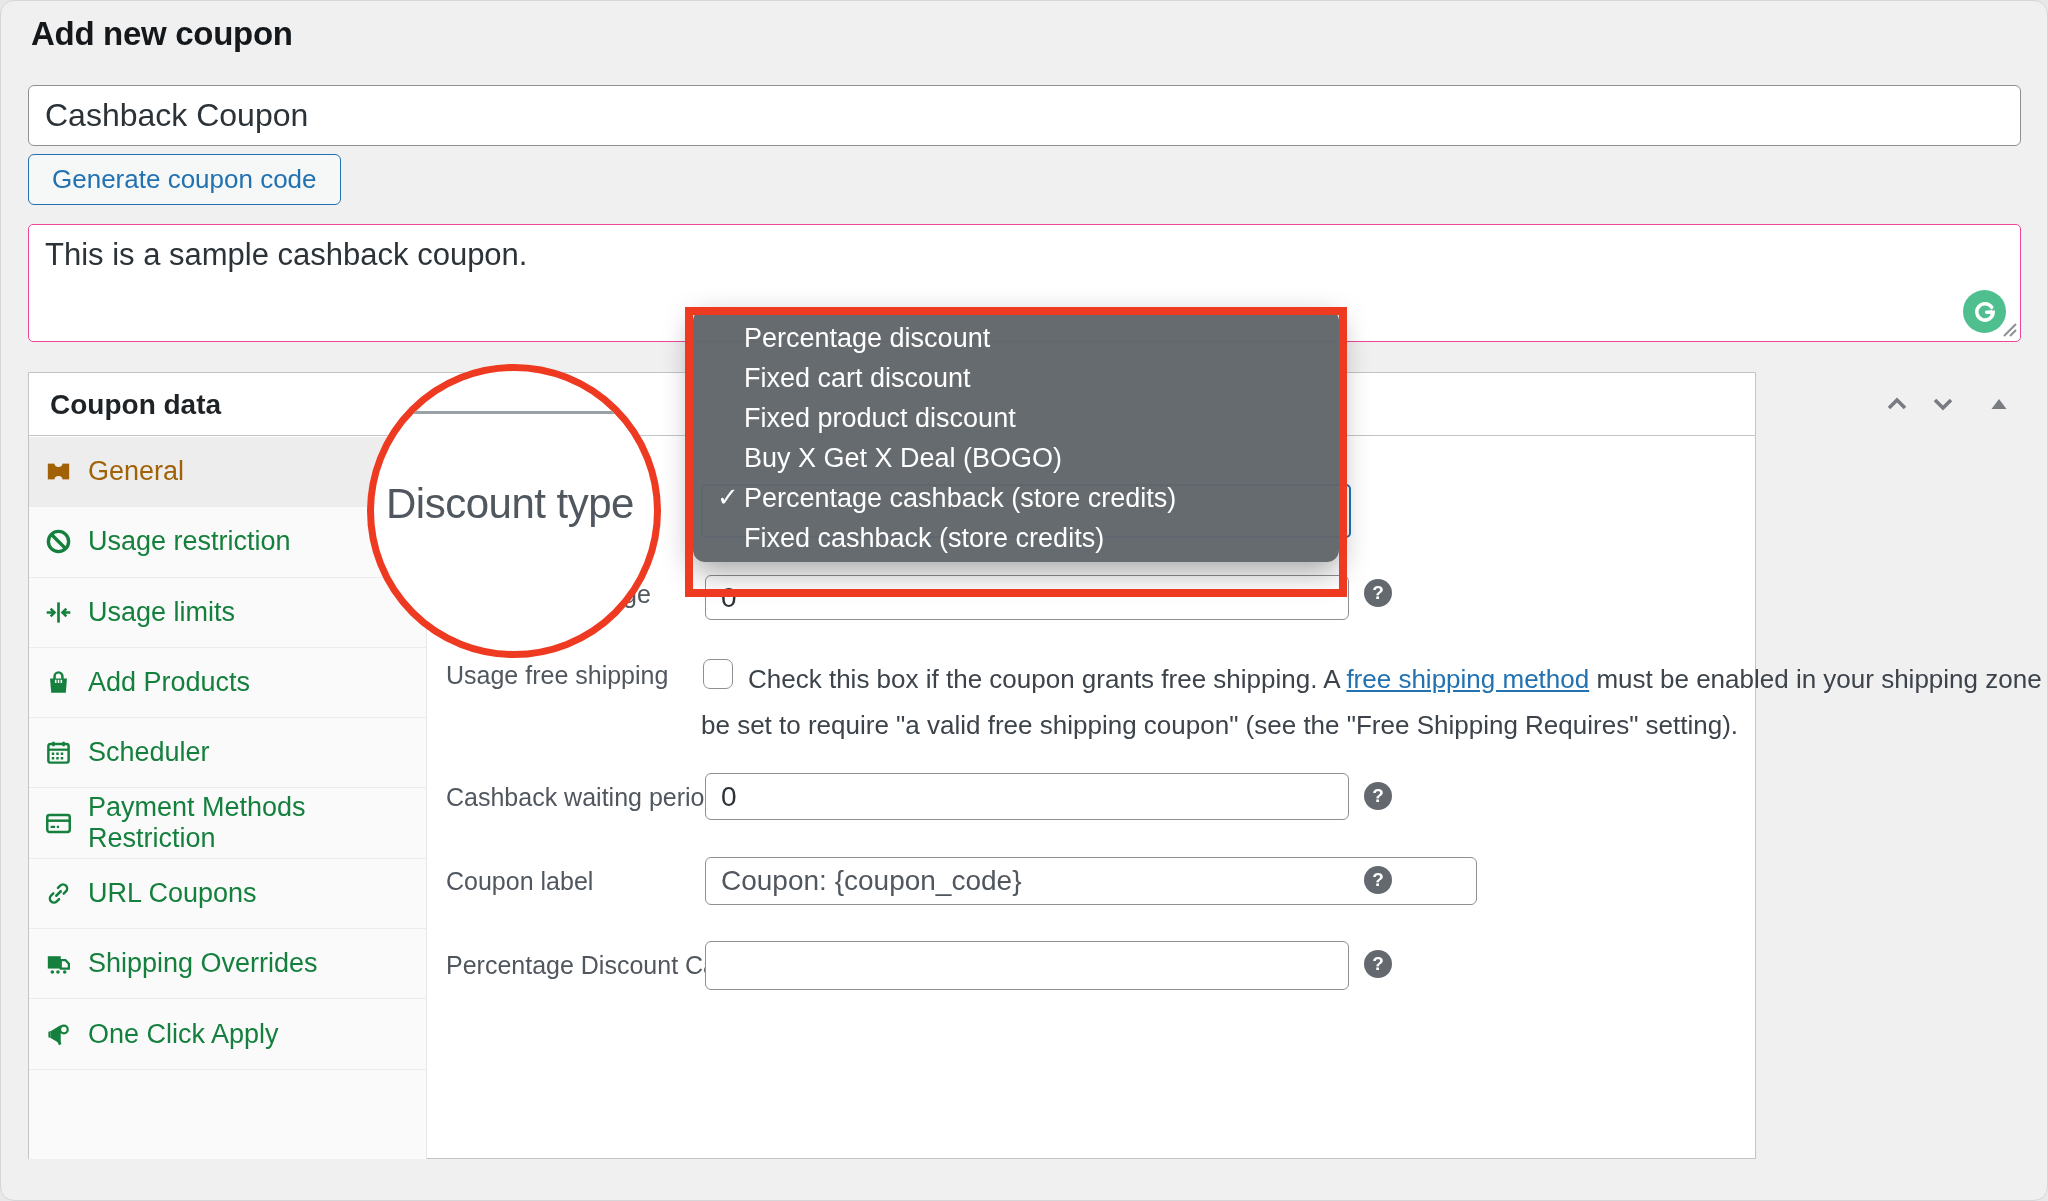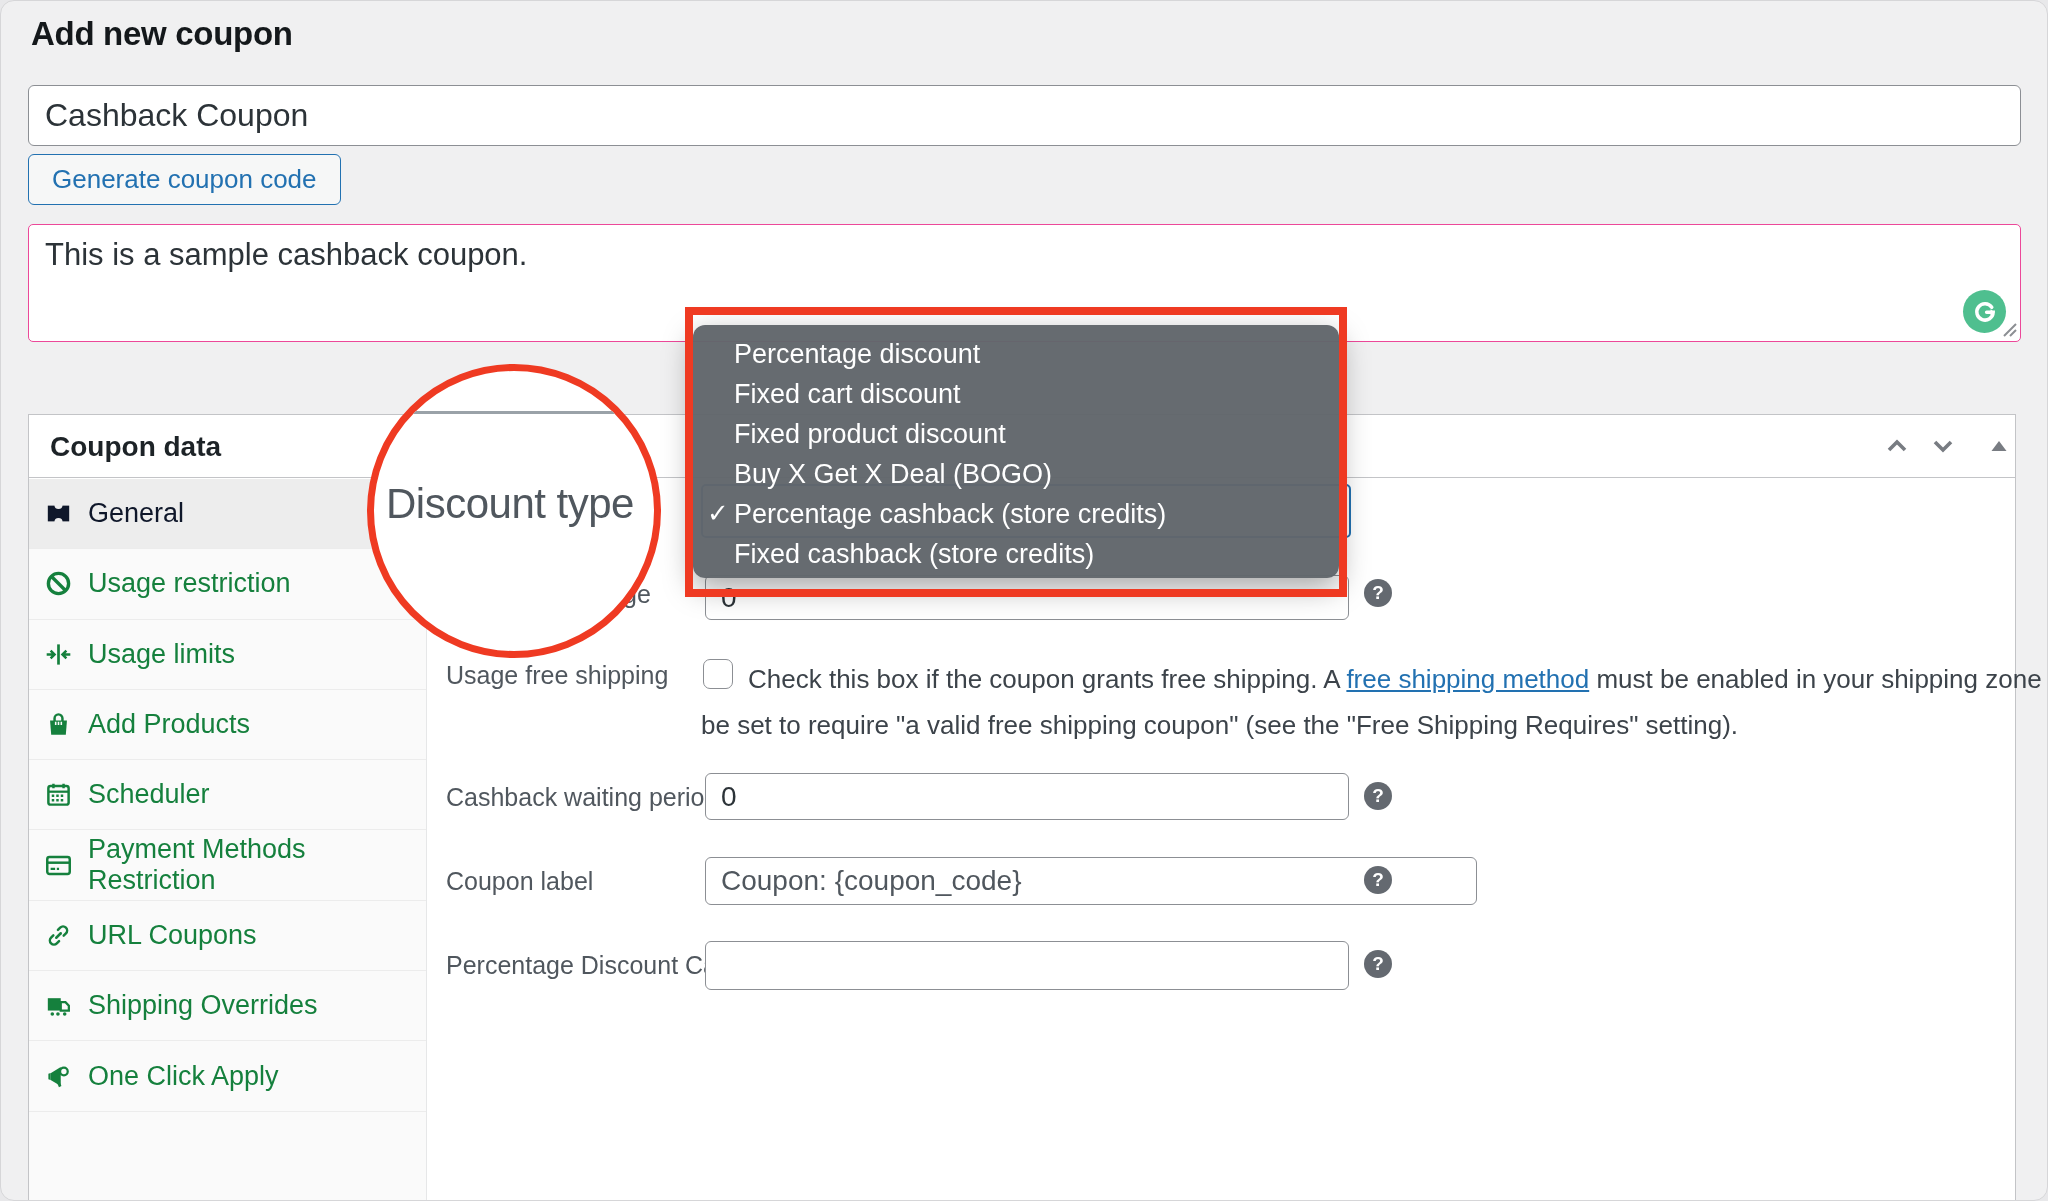--- a/index.html
+++ b/index.html
@@ -34,32 +34,32 @@
     font-family:"Liberation Sans", sans-serif;
     font-size:31px; color:#2c3338; padding:12px 16px; resize:none; outline:none;
   }
   .grammarly {
     left:1962px; top:289px; width:43px; height:43px; border-radius:50%;
     background:#4fbf8f; display:flex; align-items:center; justify-content:center;
   }
   .resize-handle { left:1999px; top:319px; }
 
   
-  .metabox { left:27px; top:413px; width:1988px; height:787px; background:#fff; border:1px solid #c3c4c7; }
+  .metabox { left:27px; top:371px; width:1728px; height:787px; background:#fff; border:1px solid #c3c4c7; }
   .metabox-header { position:absolute; left:0; top:0; width:100%; height:63px; border-bottom:1px solid #c3c4c7; background:#fff; }
   .metabox-title { position:absolute; left:21px; top:16px; font-size:28px; font-weight:700; color:#1d2327; }
   .handle-btn { position:absolute; top:13px; width:36px; height:36px; display:flex; align-items:center; justify-content:center; cursor:pointer; background:none; border:none; }
   .order-up { left:1850px; } .order-down { left:1896px; } .toggle { left:1952px; }
 
   .sidebar { position:absolute; left:0; top:64px; width:398px; height:722px; background:#fafafa; border-right:1px solid #e6e7e8; overflow:hidden; }
   .tab { height:70.3px; display:flex; align-items:center; padding-left:16px; gap:16px;
          border-bottom:1px solid #ececec; color:#15803d; cursor:pointer; }
   .tab .icn { width:27px; height:27px; flex:0 0 27px; }
   .tab-label { font-size:27px; }
-  .tab.active { background:#ededed; color:#0f172a; }
+  .tab.active { background:#ededed; color:#a16207; }
   .content { position:absolute; left:399px; top:64px; right:0; bottom:0; background:#fff; }
 
   
   .flabel { font-size:25px; color:#50575e; z-index:1; }
   .tinput {
     border:1px solid #8c8f94; border-radius:6px; background:#fff;
     font-family:"Liberation Sans", sans-serif; font-size:28px; color:#2c3338;
     padding:0 15px; outline:none; z-index:1;
   }
   .muted { color:#50575e; }
@@ -72,23 +72,23 @@
   .desc-line { font-size:26px; color:#3c434a; z-index:1; white-space:nowrap; }
   .desc-line a { color:#2271b1; }
 
   .dtype-select {
     left:700px; top:483px; width:650px; height:54px; background:#fff;
     border:2px solid #2271b1; border-radius:5px; z-index:2; cursor:pointer;
   }
 
   
   .dropdown {
-    left:692px; top:324px; width:646px; height:253px; z-index:5;
+    left:692px; top:308px; width:646px; height:253px; z-index:5;
     background:rgba(97,102,107,0.97); border-radius:12px;
-    box-shadow:0 10px 30px rgba(0,0,0,0.35); padding-top:9px;
+    box-shadow:0 10px 30px rgba(0,0,0,0.35); padding-top:9px;padding-left:10px;
   }
   .option { position:relative; height:40px; display:flex; align-items:center;
             padding-left:41px; color:#fff; font-size:27px; cursor:pointer; white-space:nowrap; }
   .option .check { position:absolute; left:14px; top:4px; font-size:26px; }
 
   
   .red-rect { left:684px; top:306px; width:662px; height:290px;
     border:8px solid #ef3a22; z-index:6; pointer-events:none; }
   .lens { left:366px; top:363px; width:294px; height:294px; border-radius:50%;
     border:7px solid #ef3a22; background:#fff; z-index:7; overflow:hidden; pointer-events:none; }

